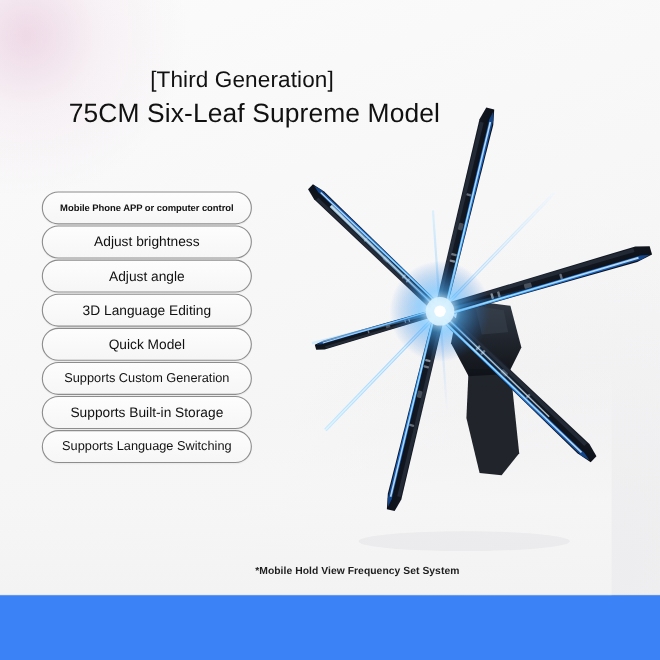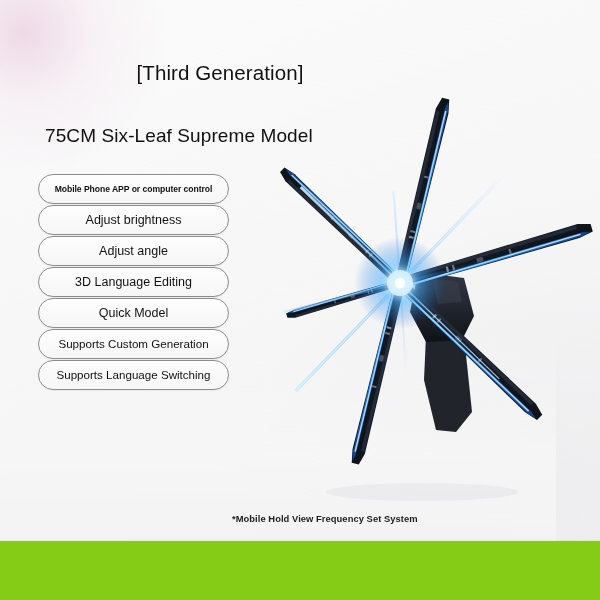--- a/index.html
+++ b/index.html
@@ -10,21 +10,21 @@
   body {
     font-family: "Liberation Sans", sans-serif;
     -webkit-font-smoothing: antialiased;
   }
 
   #product-banner {
     position: relative;
     width: 600px;
     height: 600px;
     overflow: hidden;
-    background: #84cc16;
+    background: #3b82f6;
   }
 
   
   .bg-plate {
     position: absolute;
     left: 0; top: 0;
     width: 600px;
     height: 541px;
     background:
       radial-gradient(circle at 4% 6%, rgba(228,190,214,0.55) 0%, rgba(235,210,226,0.22) 9%, rgba(255,255,255,0) 19%),
@@ -57,26 +57,25 @@
   }
   .headline .gen {
     display: block;
     font-size: 20.5px;
     line-height: 30px;
     text-align: center;
     white-space: nowrap;
   }
   .headline .model {
     display: block;
-    font-size: 19px;
+    font-size: 24px;
     line-height: 32px;
-    text-align: left;
+    text-align: right;
     padding-left: 5px;
     white-space: nowrap;
-    margin-top: 32px;
   }
 
   
   .pill-list {
     position: absolute;
     left: 38px;
     top: 174px;
     width: 191px;
   }
   .pill {
@@ -252,18 +251,19 @@
     </svg>
   </div>
 
   <div class="pill-list">
     <div class="pill small">Mobile Phone APP or computer control</div>
     <div class="pill">Adjust brightness</div>
     <div class="pill">Adjust angle</div>
     <div class="pill">3D Language Editing</div>
     <div class="pill">Quick Model</div>
     <div class="pill tight">Supports Custom Generation</div>
+    <div class="pill">Supports Built-in Storage</div>
     <div class="pill tight">Supports Language Switching</div>
   </div>
 
   <div class="footnote">*Mobile Hold View Frequency Set System</div>
 
 </div>
 
 </body></html>

